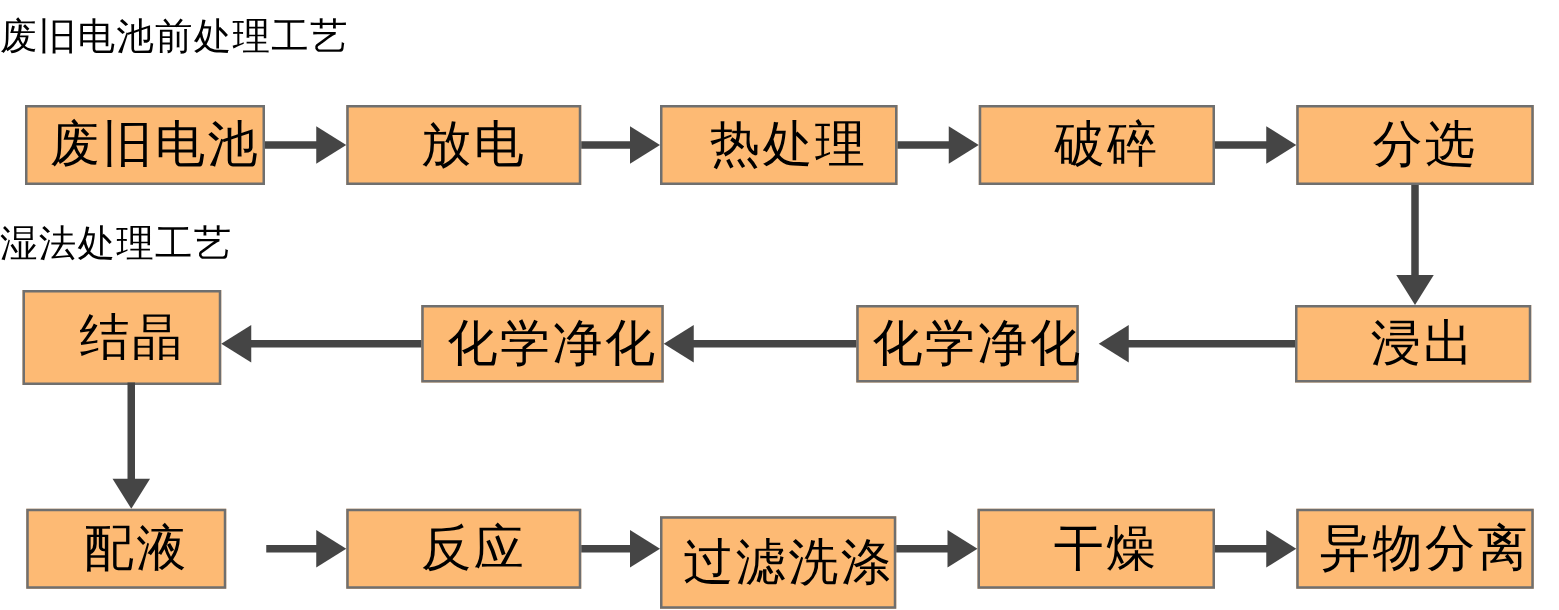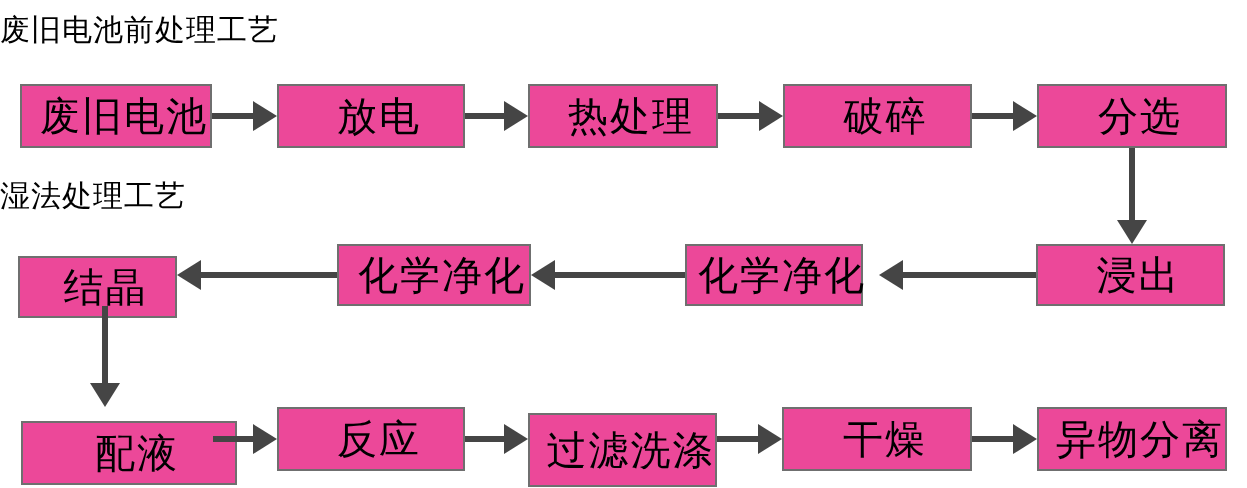--- a/index.html
+++ b/index.html
@@ -20,21 +20,21 @@
     position:absolute;left:0;right:0;
     text-align:left;
     font-size:30px;line-height:36px;
     color:var(--text,#000);
     letter-spacing:1px;
     white-space:nowrap;
   }
   .node{
     position:absolute;
     box-sizing:border-box;
-    background:#ec4899;
+    background:#fdba74;
     border:2px solid var(--box-border,#6f6f6f);
     display:flex;align-items:center;justify-content:center;
     font-size:40px;line-height:1;
     color:var(--text,#000);
     letter-spacing:2px;
     white-space:nowrap;
     padding-left:16px;
   }
   .arrow{position:absolute;}
   .arrow-h{height:30px;}
@@ -92,41 +92,41 @@
     </div>
 
   <div class="arrow arrow-down" style="left:1117px;top:148px;height:96px">
       <span class="shaft"></span>
       <span class="head"></span>
     </div>
 
   <div class="node" style="left:1036px;top:244px;width:189px;height:62px">浸出</div>
   <div class="node" style="left:685px;top:244px;width:178px;height:62px">化学净化</div>
   <div class="node" style="left:337px;top:244px;width:194px;height:62px">化学净化</div>
-  <div class="node" style="left:18px;top:256px;width:159px;height:62px">结晶</div>
+  <div class="node" style="left:18px;top:232px;width:159px;height:76px">结晶</div>
 
   <div class="arrow arrow-h arrow-left" style="left:879px;top:260px;width:157px">
       <span class="shaft"></span>
       <span class="head"></span>
     </div>
   <div class="arrow arrow-h arrow-left" style="left:531px;top:260px;width:154px">
       <span class="shaft"></span>
       <span class="head"></span>
     </div>
   <div class="arrow arrow-h arrow-left" style="left:177px;top:260px;width:160px">
       <span class="shaft"></span>
       <span class="head"></span>
     </div>
 
   <div class="arrow arrow-down" style="left:90px;top:306px;height:101px">
       <span class="shaft"></span>
       <span class="head"></span>
     </div>
 
-  <div class="node" style="left:21px;top:421px;width:216px;height:64px">配液</div>
+  <div class="node" style="left:21px;top:407px;width:160px;height:64px">配液</div>
   <div class="node" style="left:277px;top:407px;width:188px;height:64px">反应</div>
   <div class="node" style="left:528px;top:413px;width:189px;height:74px">过滤洗涤</div>
   <div class="node" style="left:782px;top:407px;width:190px;height:64px">干燥</div>
   <div class="node" style="left:1037px;top:407px;width:190px;height:64px">异物分离</div>
 
   <div class="arrow arrow-h arrow-right" style="left:213px;top:424px;width:64px">
       <span class="shaft"></span>
       <span class="head"></span>
     </div>
   <div class="arrow arrow-h arrow-right" style="left:465px;top:424px;width:63px">

